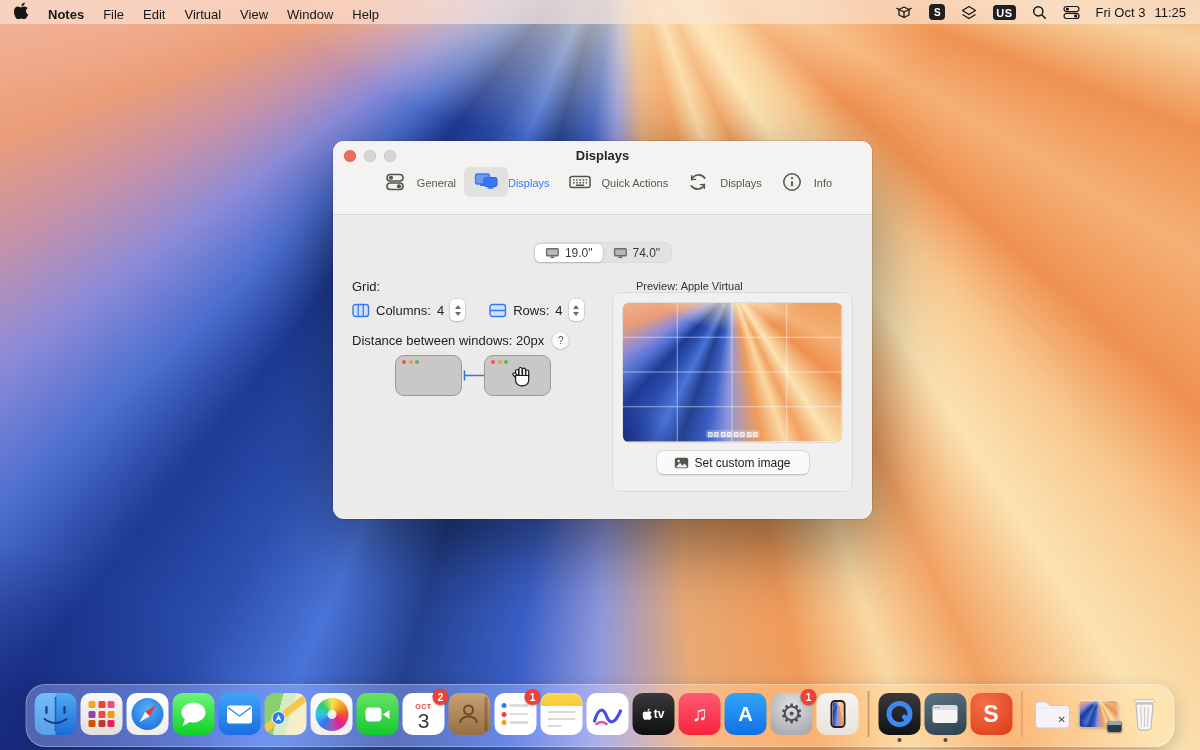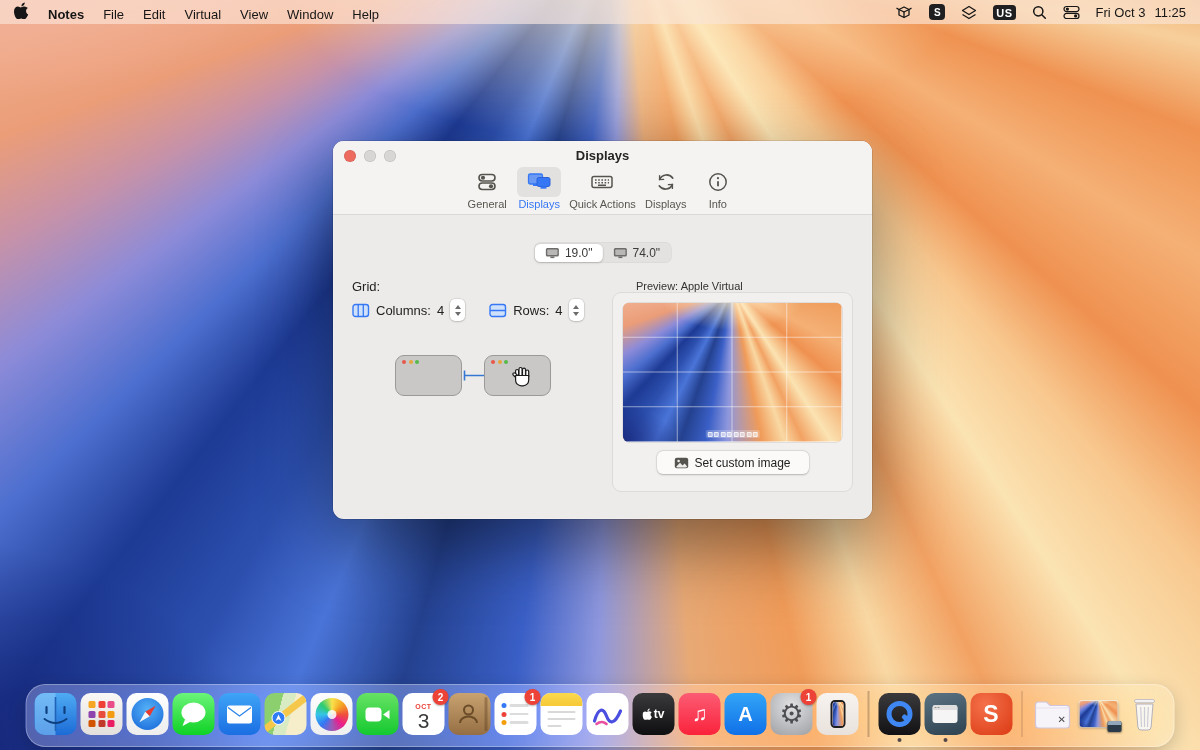--- a/index.html
+++ b/index.html
@@ -60,21 +60,21 @@
     z-index:40; overflow:hidden;
   }
   .win-header { position:absolute; top:0; left:0; right:0; height:74px; background:#F5F3F2; border-bottom:1px solid #DBD9D7; }
   .traffic { position:absolute; top:9px; left:11px; display:flex; gap:8px; }
   .tl { width:12px; height:12px; border-radius:50%; box-shadow:inset 0 0 0 .5px rgba(0,0,0,.15); }
   .tl.close { background:#ED6A5E; }
   .tl.min, .tl.max { background:#D8D6D4; }
   .win-title { position:absolute; top:7px; left:0; right:0; text-align:center; font-size:13px; font-weight:bold; color:#262524; }
 
   .toolbar { position:absolute; top:26px; left:0; right:0; display:flex; justify-content:center; align-items:flex-start; gap:8px; }
-  .tab { display:flex; flex-direction:column; align-items:center; font-size:11px; color:#58564F; cursor:default; }
+  .tab { display:flex; flex-direction:row; align-items:center; font-size:11px; color:#58564F; cursor:default; }
   .ticon { height:30px; min-width:44px; padding:0 8px; display:flex; align-items:center; justify-content:center; border-radius:6px; }
   .tab.selected .ticon { background:#E3E1DF; }
   .tab.selected .tlabel { color:#3577F4; }
   .tlabel { margin-top:1px; white-space:nowrap; }
 
   
   .seg-control { position:absolute; top:101px; left:50%; transform:translateX(-50%); display:flex; background:#E4E2E0; border-radius:7px; padding:1.5px; box-shadow:inset 0 0 0 .5px rgba(0,0,0,.06); }
   .seg { display:flex; align-items:center; gap:5px; padding:2px 10px; font-size:12px; color:#3a3a38; border-radius:5.5px; }
   .seg.selected { background:#FFFFFF; box-shadow:0 1px 2.5px rgba(0,0,0,.18), 0 0 0 .5px rgba(0,0,0,.05); }
 
@@ -335,20 +335,24 @@
           </svg>
         <span>Rows:</span>
         <span>4</span>
         <div class="stepper">
             <span class="st-up"></span>
             <span class="st-dn"></span>
           </div>
       </div>
     </div>
 
+    <div class="distance-row">
+      <span>Distance between windows: 20px</span>
+      <div class="help-btn">?</div>
+    </div>
 
     <div class="illustration">
       <div class="mini-window mw1">
         <div class="dots">
             <span style="background:#E8574A"></span>
             <span style="background:#E8A53A"></span>
             <span style="background:#57B94C"></span>
           </div>
       </div>
       <svg class="connector" width="24" height="13" viewBox="0 0 24 13">

